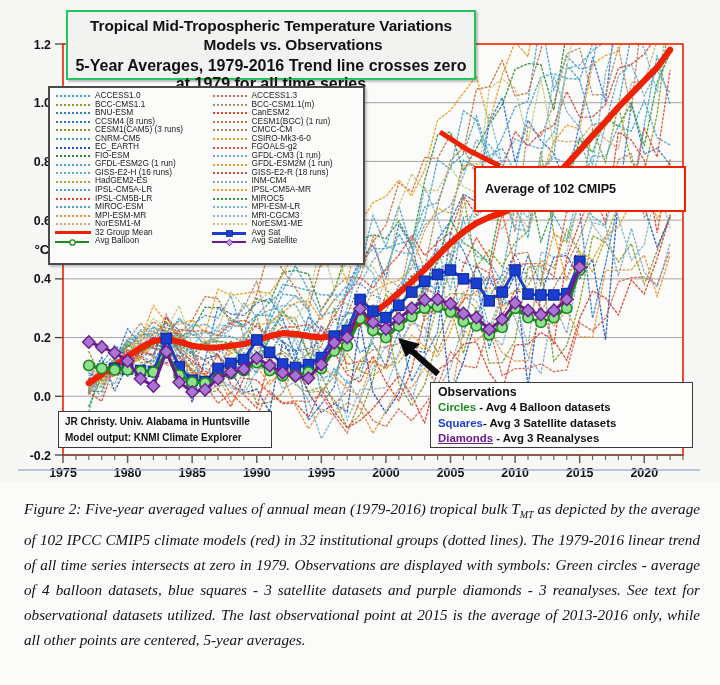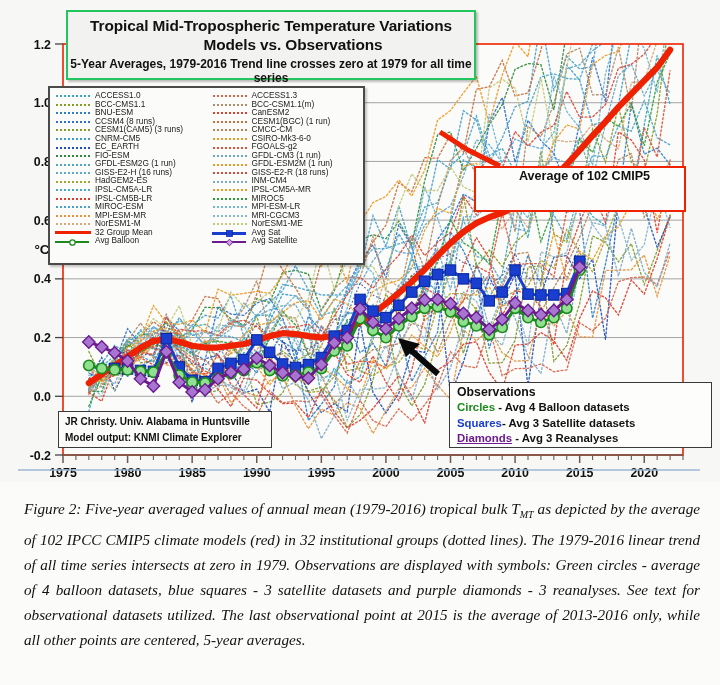--- a/index.html
+++ b/index.html
@@ -19,47 +19,47 @@
   .ttl-box{
     position:absolute;background:#f2f2f0;border:2px solid #22c55e;
     box-shadow:2px 2px 2px rgba(0,0,0,.25);
   }
   #title-box{left:66px;top:10px;width:406px;height:66px;}
   #title-l1,#title-l2{
     text-align:center;font-weight:bold;font-size:15.4px;color:#111;letter-spacing:-.1px;
   }
   #title-l1{margin-top:5px;}
   #title-l2{margin-top:1px;padding-left:44px;}
-  #title-l3{text-align:center;font-weight:bold;font-size:12px;color:#111;margin-top:3px;}
+  #title-l3{text-align:center;font-weight:bold;font-size:16px;color:#111;margin-top:3px;}
 
   #legend-box{
     position:absolute;left:48px;top:86px;width:313px;height:175px;
     background:#fbfbf9;border:2px solid #4a4a4a;box-shadow:2px 2px 2px rgba(0,0,0,.22);
     display:flex;
   }
   .legend-col{width:50%;padding:3px 0 0 3px;box-sizing:border-box;}
   .lg-row{display:flex;align-items:center;height:8.55px;}
   .lg-key{width:38px;height:8px;flex:0 0 38px;margin-right:4px;position:relative;}
   .lg-dotted{width:34px;height:0;border-top:2.2px dotted currentColor;margin-left:3px;margin-top:4px;}
   .lg-solid{width:36px;height:3.4px;margin-left:2px;margin-top:3px;}
   .lg-lineMark{position:relative;width:38px;height:9px;}
   .lg-lineMark .ln{position:absolute;left:2px;top:4px;width:34px;height:2.6px;}
   .lg-lineMark .mk{position:absolute;left:15px;top:1px;width:9px;height:9px;}
   .lg-label{font-size:8.3px;font-weight:normal;color:#1a1a1a;white-space:nowrap;line-height:8.5px;}
 
   #callout-box{
     position:absolute;left:474px;top:166px;width:212px;height:46px;
-    background:#fdfdfc;border:2.4px solid #ee2200;display:flex;flex-direction:row;
+    background:#fdfdfc;border:2.4px solid #ee2200;display:flex;flex-direction:column;
     justify-content:center;padding-left:9px;box-sizing:border-box;
   }
   #callout-box div{font-size:12.6px;font-weight:bold;color:#111;line-height:16px;}
 
   #obs-box{
     position:absolute;left:430px;top:382px;width:263px;height:66px;
-    background:#fdfdfc;border:1.8px solid #3a3a3a;padding:2px 0 0 7px;box-sizing:border-box;margin-left:19px;
+    background:#fdfdfc;border:1.8px solid #3a3a3a;padding:2px 0 0 7px;box-sizing:border-box;
   }
   #obs-box .obs-h{font-size:12.3px;font-weight:bold;color:#111;line-height:15px;}
   #obs-box .obs-r{font-size:11.4px;font-weight:bold;color:#111;line-height:15.6px;white-space:nowrap;}
   #obs-box .obs-r span.k{font-weight:bold;}
 
   #credit-box{
     position:absolute;left:58px;top:411px;width:214px;height:37px;
     background:#fbfbf9;border:1.6px solid #3a3a3a;padding:2px 0 0 6px;box-sizing:border-box;
   }
   #credit-box div{font-size:10px;font-weight:bold;color:#111;line-height:16px;}

